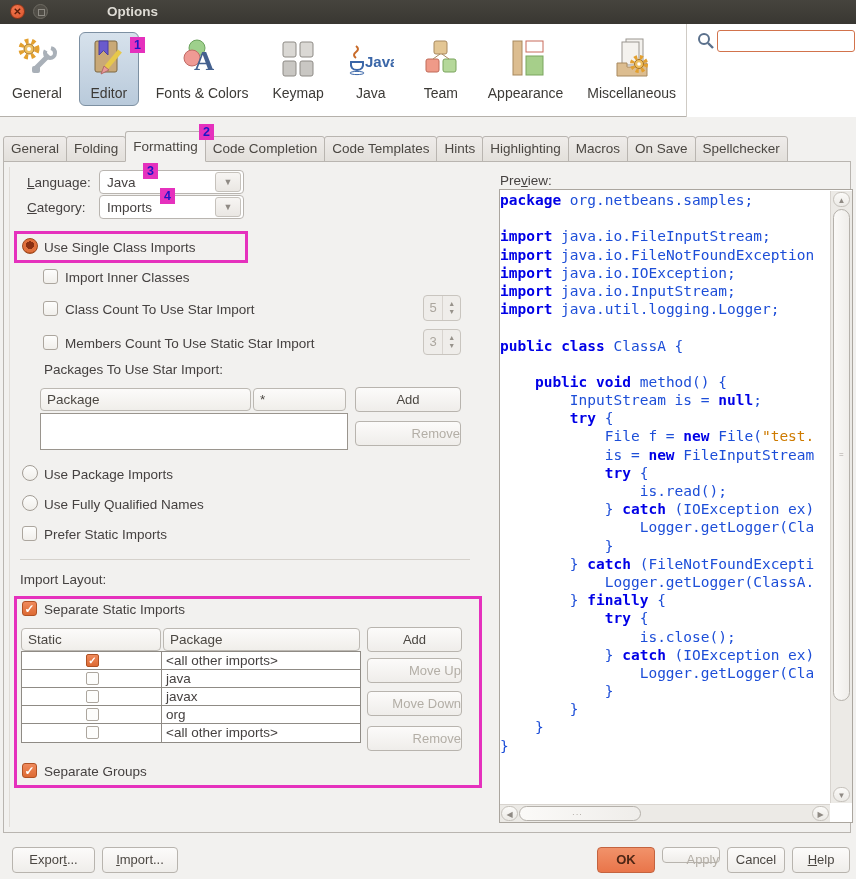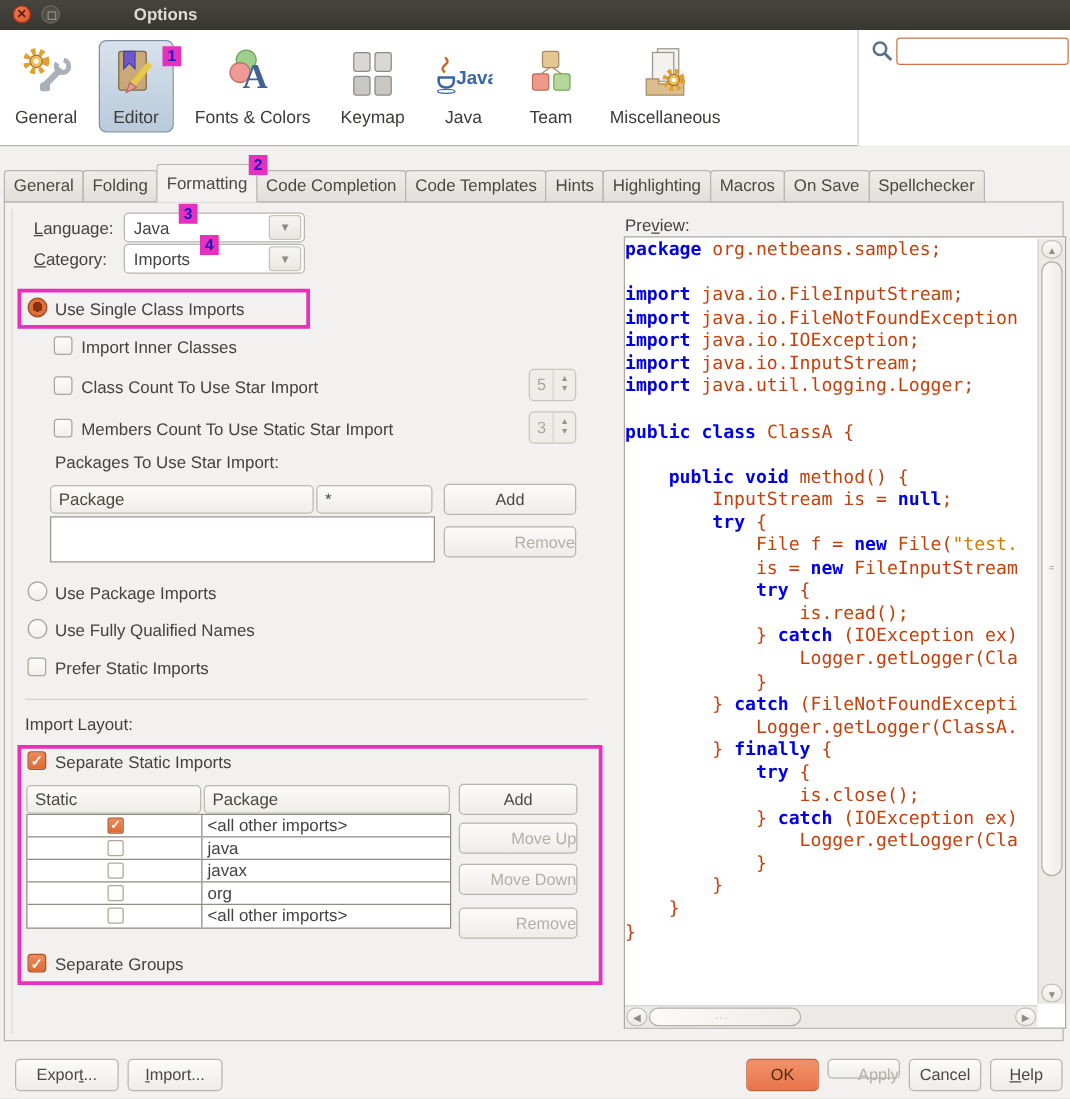--- a/index.html
+++ b/index.html
@@ -77,30 +77,30 @@
   .ann-badge{position:absolute;width:15px;height:16px;background:#e531bd;color:#1d16c7;z-index:7;
              font-size:12.5px;font-weight:bold;text-align:center;line-height:16px;pointer-events:none;}
   
   .preview-panel{position:absolute;left:499px;top:189px;width:354px;height:634px;box-sizing:border-box;
                  border:1px solid #aba69f;background:#fff;}
   .code{position:absolute;left:500px;top:191px;width:330px;height:612px;overflow:hidden;background:#fff;
         font-family:"DejaVu Sans Mono","Liberation Mono",monospace;font-size:14.5px;line-height:18.2px;}
   .code-line{white-space:pre;height:18.2px;}
   .seg-k{color:#0000e6;font-weight:bold;}
   .seg-s{color:#ce7b00;}
-  .seg-p{color:#c2410c;}
+  .seg-p{color:#1d4ed8;}
   .vscroll{position:absolute;left:830px;top:191px;width:21px;height:612px;background:#eceae6;border-left:1px solid #d8d4cf;}
   .hscroll{position:absolute;left:500px;top:804px;width:330px;height:17px;background:#eceae6;border-top:1px solid #d8d4cf;}
   .sc-arrow{position:absolute;width:17px;height:15px;border:1px solid #c5c1bb;border-radius:8px;background:linear-gradient(#fbfaf8,#eceae6);
             color:#8f8a84;font-size:8px;text-align:center;line-height:15px;box-sizing:border-box;}
   .sc-thumb{position:absolute;border:1px solid #b5b1ab;border-radius:9px;background:linear-gradient(90deg,#fbfaf8,#efedea);box-sizing:border-box;}
   .grip{color:#a9a49d;font-size:8px;letter-spacing:1px;}
   
   .footer{position:absolute;left:0;top:834px;width:856px;height:45px;background:#f2f1ef;border-radius:19px;}
-  .btn-ok{background:linear-gradient(#f1926a,#e9754a);border:1px solid #c4633f;color:#4e2615;font-weight:normal;}
+  .btn-ok{background:linear-gradient(#f1926a,#e9754a);border:1px solid #c4633f;color:#4e2615;font-weight:bold;}
   .lbl13{font-size:13px;line-height:24px;}
 </style>
 </head>
 <body>
 
 <div class="screen">
 
   <div class="titlebar">
     <div class="tb-btn close-btn">✕</div>
     <div class="tb-btn max-btn"></div>
@@ -156,20 +156,28 @@
       </div>
       <div class="tb-item">
         <span class="icon"><svg viewBox="0 0 46 46">
             <rect x="16" y="5" width="13" height="13" rx="2" fill="#e3c694" stroke="#a8895e"></rect>
             <rect x="8" y="23" width="13" height="13" rx="2" fill="#ef9a88" stroke="#c06a58"></rect>
             <rect x="25" y="23" width="13" height="13" rx="2" fill="#b5d89a" stroke="#7ba55e"></rect>
             <line x1="22" y1="18" x2="15" y2="23" stroke="#a8895e"></line>
             <line x1="24" y1="18" x2="31" y2="23" stroke="#a8895e"></line>
           </svg></span>
         <div class="lbl">Team</div>
+      </div>
+      <div class="tb-item">
+        <span class="icon"><svg viewBox="0 0 46 46">
+            <rect x="10" y="5" width="9" height="34" fill="#dcbd90" stroke="#a8895e"></rect>
+            <rect x="23" y="5" width="17" height="11" fill="#fff" stroke="#c86a5a"></rect>
+            <rect x="23" y="20" width="17" height="19" fill="#a6cf8a" stroke="#7ba55e"></rect>
+          </svg></span>
+        <div class="lbl">Appearance</div>
       </div>
       <div class="tb-item">
         <span class="icon"><svg viewBox="0 0 46 46">
             <rect x="17" y="3" width="17" height="23" fill="#f4f2ee" stroke="#9a9690"></rect>
             <rect x="13" y="6" width="17" height="23" fill="#f4f2ee" stroke="#9a9690"></rect>
             <path d="M8 27 h10 v4 h12 v-4 h8 v13 h-30 z" fill="#dcbd90" stroke="#a8895e"></path>
             <circle cx="30" cy="28" r="7" fill="none" stroke="#e3a02f" stroke-width="4" stroke-dasharray="3 2.6"></circle>
             <circle cx="30" cy="28" r="4.5" fill="#eebf5f" stroke="#a8731f"></circle>
             <circle cx="30" cy="28" r="1.8" fill="#fff"></circle>
           </svg></span>

